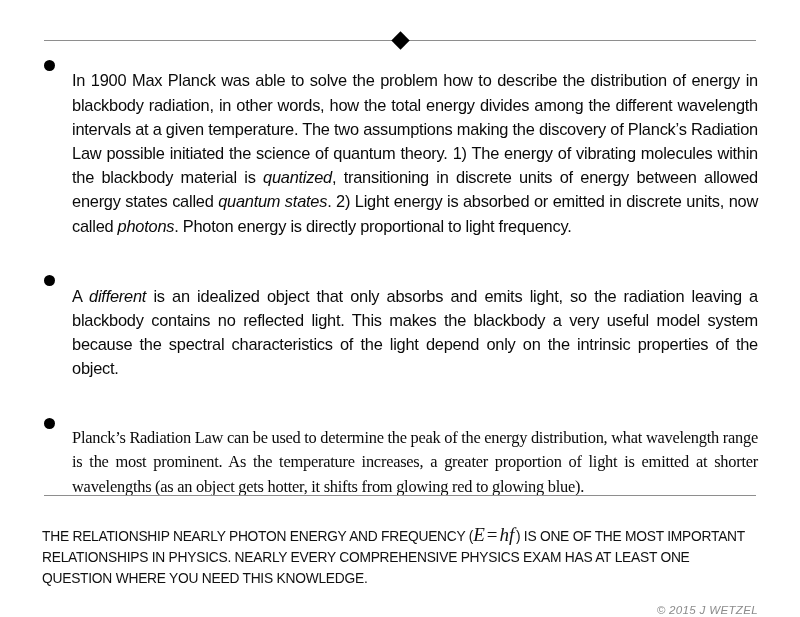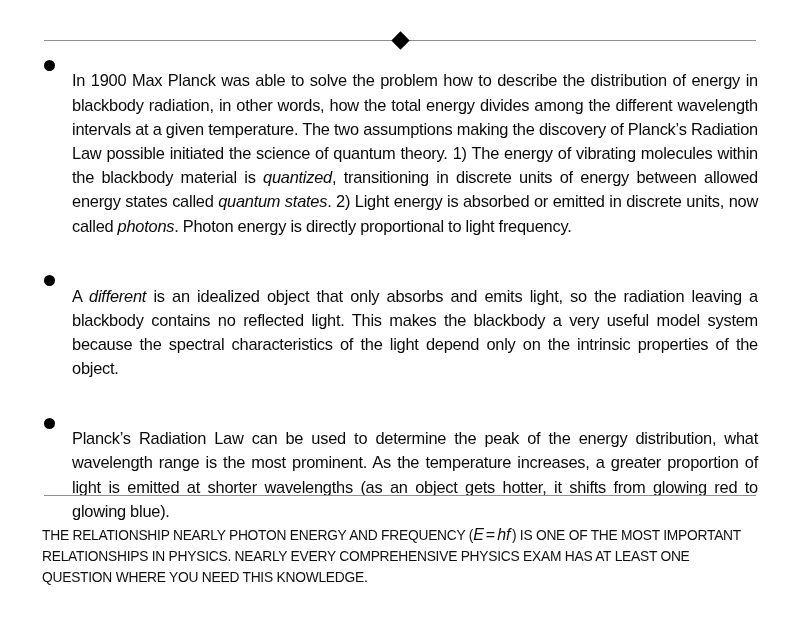--- a/index.html
+++ b/index.html
@@ -50,21 +50,21 @@
     left: 44px;
     top: 52px;
     width: 714px;
   }
 
   .bullet-row {
     display: flex;
     align-items: flex-start;
     margin-bottom: 13px;
   }
-  .bullet-row:last-child { margin-bottom: 0; }
+  .bullet-row:last-child { margin-bottom: 0; font-family: Liberation Serif, serif; }
 
   .bullet-marker {
     flex: 0 0 auto;
     width: 28px;
     padding-top: 8px;
     line-height: 0;
   }
   .bullet-dot {
     display: block;
     width: 11px;
@@ -107,23 +107,23 @@
     width: 716px;
   }
   .footer-note {
     font-size: 13.8px;
     line-height: 21.2px;
     letter-spacing: -0.25px;
     color: #111111;
     text-align: left;
   }
   .math {
-    font-family: Liberation Sans, sans-serif;
+    font-family: Liberation Serif, serif;
     font-style: italic;
-    font-size: 16px;
+    font-size: 19px;
     letter-spacing: 0;
   }
   .math .eq {
     font-style: normal;
     padding: 0 2px;
   }
   .copyright {
     margin-top: 9px;
     text-align: right;
     font-size: 11.6px;
@@ -169,15 +169,16 @@
         <span>Planck’s Radiation Law can be used to determine the peak of the energy distribution, what wavelength range is the most prominent.  As the temperature increases, a greater proportion of light is emitted at shorter wavelengths (as an object gets hotter, it shifts from glowing red to glowing blue).</span>
       </p>
     </div>
 
   </div>
 
   <div class="bottom-divider"></div>
 
   <div class="footer">
     <p class="footer-note"><span>THE RELATIONSHIP NEARLY PHOTON ENERGY AND FREQUENCY (</span><span class="math"><span>E</span><span class="eq">=</span><span>hf</span> </span><span>) IS ONE OF THE MOST IMPORTANT RELATIONSHIPS IN PHYSICS.  NEARLY EVERY COMPREHENSIVE PHYSICS EXAM HAS AT LEAST ONE QUESTION WHERE YOU NEED THIS KNOWLEDGE.</span></p>
+    <p class="copyright">© 2015 J WETZEL</p>
   </div>
 
 </div>
 
 </body></html>

